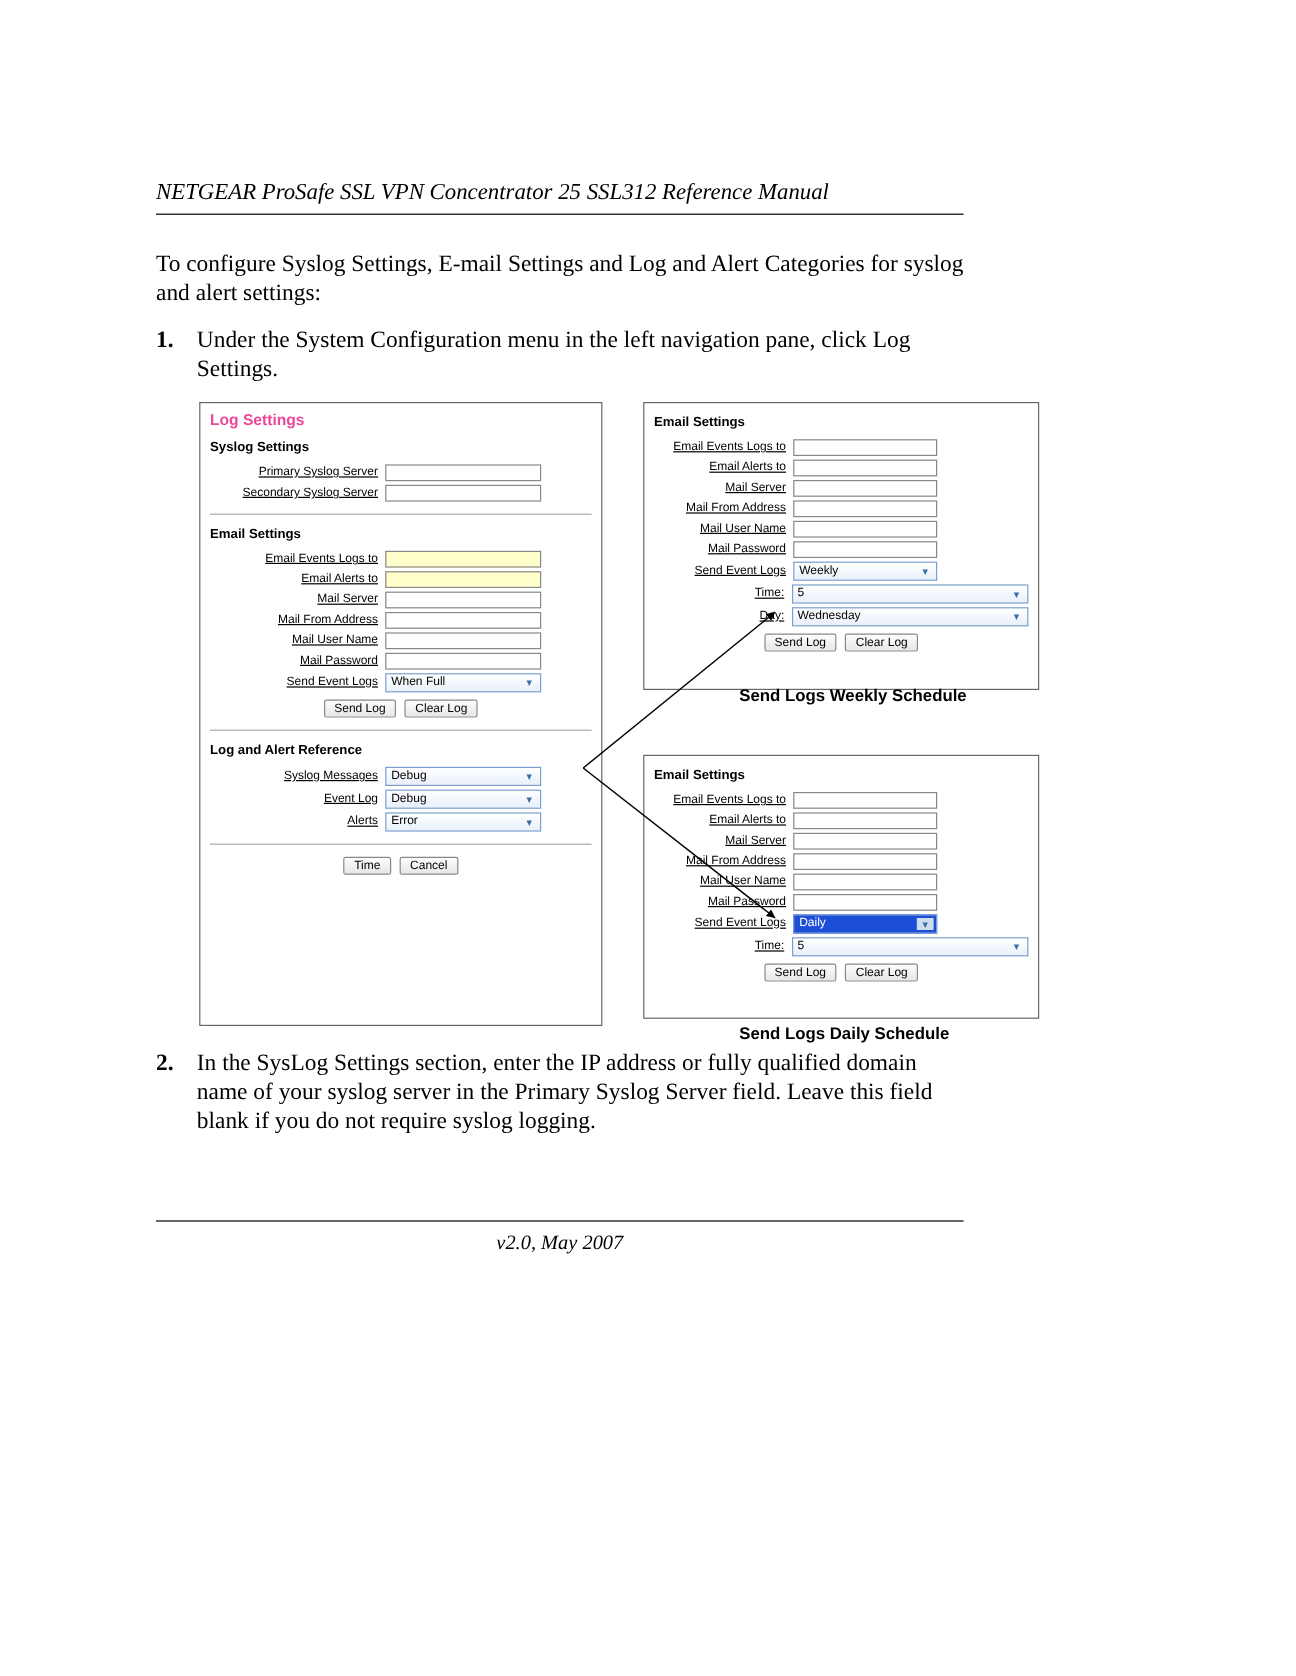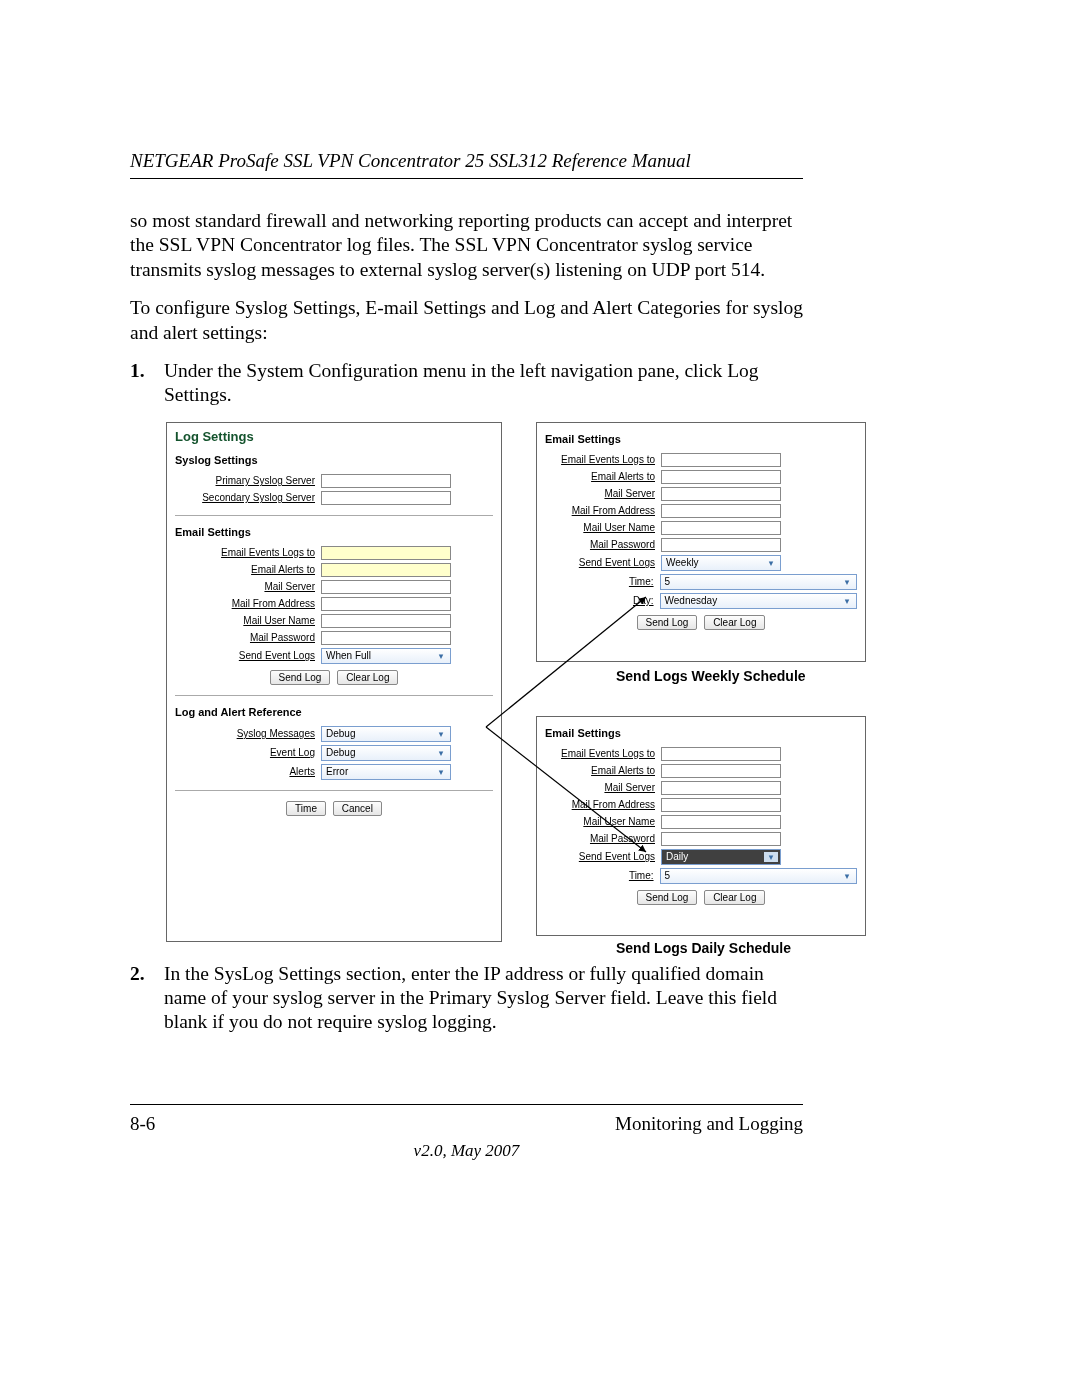--- a/index.html
+++ b/index.html
@@ -63,21 +63,21 @@
     left: 0; top: 0; width: 336px; height: 520px;
     padding: 6px 8px;
   }
   .side-panel {
     width: 330px;
     padding: 6px 8px;
   }
   .weekly-panel { left: 370px; top: 0;   height: 240px; }
   .daily-panel  { left: 370px; top: 294px; height: 220px; }
   .log-title {
-    color: #14532d;
+    color: #ec4899;
     font-weight: bold;
     font-size: 13px;
     margin-bottom: 10px;
   }
   .sect-title {
     font-weight: bold;
     font-size: 11px;
     margin: 4px 0 8px 0;
   }
   .sect-rule {
@@ -120,39 +120,39 @@
     align-items: center;
     justify-content: space-between;
     padding: 0 2px 0 4px;
   }
   .sel .chev {
     width: 14px;
     text-align: center;
     color: #3b6ea5;
     font-size: 9px;
   }
-  .sel.selected { background: #404040; color: #fff; }
+  .sel.selected { background: #1d4ed8; color: #fff; }
   .sel.selected .chev { background: #cde; color:#3b6ea5; }
   .btn-row { text-align: center; margin-top: 6px; }
   .btn {
     display: inline-block;
     font-size: 10px;
     border: 1px solid #888;
     background: linear-gradient(#fdfdfd,#e6e6e6);
     padding: 1px 8px;
     margin: 0 2px;
     border-radius: 2px;
   }
   .caption-right {
     position: absolute;
     font-family: Arial, Helvetica, sans-serif;
     font-weight: bold;
     font-size: 14px;
   }
-  .caption-weekly { left: 450px; top: 246px; }
+  .caption-weekly { left: 450px; top: 236px; }
   .caption-daily  { left: 450px; top: 518px; }
   .figure-caption {
     font-family: Arial, Helvetica, sans-serif;
     font-weight: bold;
     font-size: 16px;
     margin: 12px 0 18px 0;
   }
   .footer-row {
     display: flex;
     justify-content: space-between;
@@ -172,21 +172,20 @@
   }
 </style>
 </head>
 <body>
 
 <div class="page">
 
   <div class="header-title">NETGEAR ProSafe SSL VPN Concentrator 25 SSL312 Reference Manual</div>
   <hr class="header-rule">
 
-  <p class="body-para">so most standard firewall and networking reporting products can accept and interpret the SSL VPN Concentrator log files. The SSL VPN Concentrator syslog service transmits syslog messages to external syslog server(s) listening on UDP port 514.</p>
   <p class="body-para">To configure Syslog Settings, E-mail Settings and Log and Alert Categories for syslog and alert settings:</p>
 
   <div class="list-row">
     <div class="list-num">1.</div>
     <div class="list-text">Under the System Configuration menu in the left navigation pane, click Log Settings.</div>
   </div>
 
   <div class="figure-area">
 
     <div class="panel main-panel">
@@ -384,19 +383,15 @@
   </div>
 
 
   <div class="list-row">
     <div class="list-num">2.</div>
     <div class="list-text">In the SysLog Settings section, enter the IP address or fully qualified domain name of your syslog server in the Primary Syslog Server field. Leave this field blank if you do not require syslog logging.</div>
   </div>
 
   <div style="height:30px"></div>
   <hr class="footer-rule">
-  <div class="footer-row">
-    <span>8-6</span>
-    <span>Monitoring and Logging</span>
-  </div>
   <div class="version">v2.0, May 2007</div>
 
 </div>
 
 </body></html>

